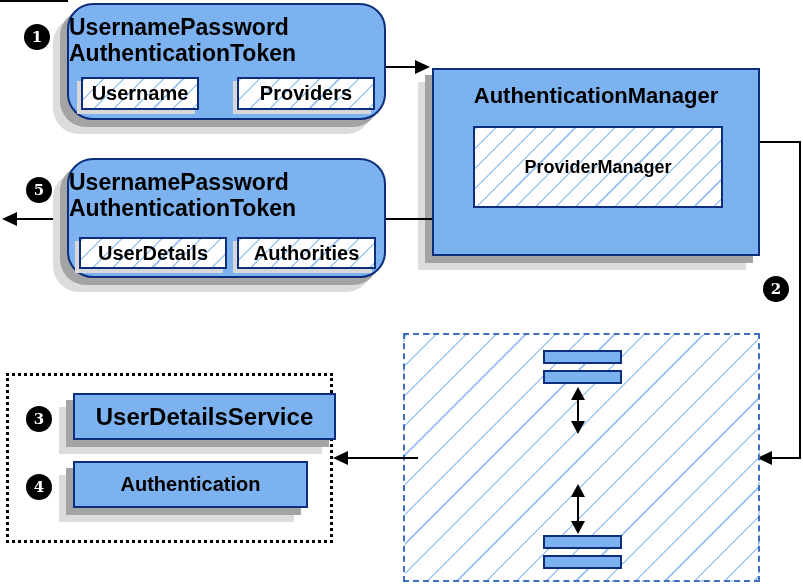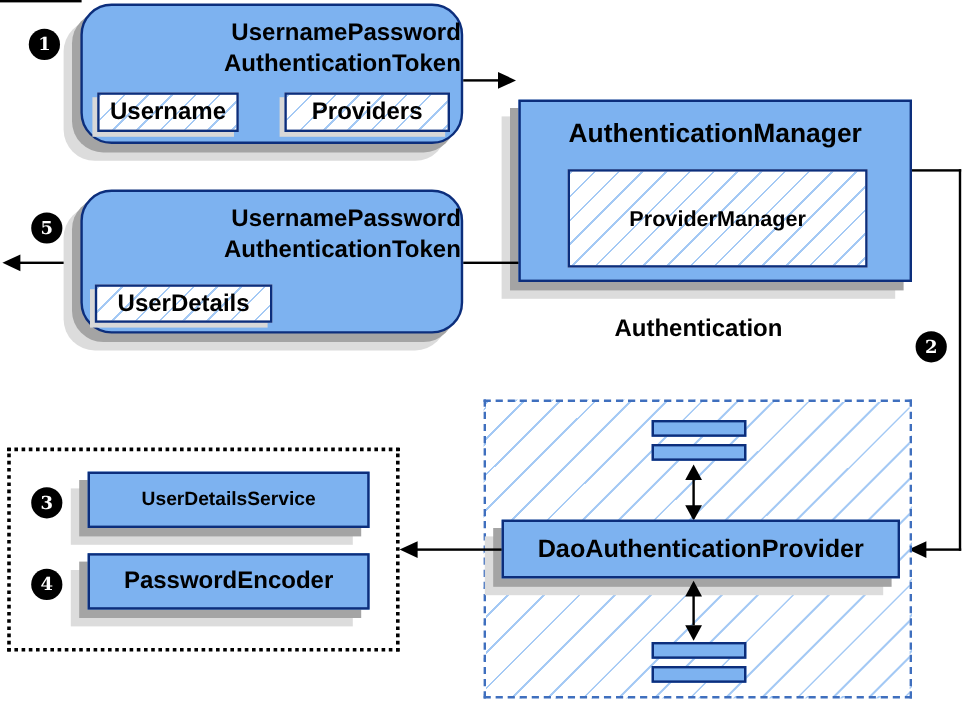--- a/index.html
+++ b/index.html
@@ -15,21 +15,21 @@
   }
   .rounded{border-radius:26px;}
   
   .field{
     position:absolute;background-color:#fff;border:2px solid #0c2e7c;
     box-sizing:border-box;display:flex;align-items:center;justify-content:center;
     font-weight:bold;font-size:20px;
     background-image:repeating-linear-gradient(135deg, rgba(125,178,240,.7) 0 1.5px, transparent 1.5px 14px);
     box-shadow:-4px 4px 0 #d8d8d8;
   }
-  .title2{text-align:right;font-weight:bold;font-size:20px;line-height:26px;padding-top:9px;}
+  .title2{text-align:left;font-weight:bold;font-size:23px;line-height:26px;padding-top:9px;}
   .title1{text-align:center;font-weight:bold;font-size:22px;margin-top:13px;}
   .bar{position:absolute;width:79px;height:14px;background:#7db2f0;border:2px solid #0c2e7c;box-sizing:border-box;}
   .badge{
     position:absolute;width:26px;height:26px;border-radius:50%;background:#000;color:#fff;
     display:flex;align-items:center;justify-content:center;font-size:15px;font-weight:bold;
     font-family:"DejaVu Serif",serif;
   }
   .hline,.vline{position:absolute;background:#000;}
   .hline{height:2px;} .vline{width:2px;}
   .ah{position:absolute;width:0;height:0;}
@@ -64,21 +64,21 @@
       <span>Username</span>
     </div>
     <div class="field" style="left:168px;top:72px;width:138px;height:33px;">
       <span>Providers</span>
     </div>
   </div>
 
   <div class="hline" style="left:386px;top:66px;width:31px;"></div>
   <div class="ah ah-right" style="left:415px;top:60px;"></div>
 
-  <div class="box" style="left:432px;top:83px;width:328px;height:152px;">
+  <div class="box" style="left:432px;top:68px;width:328px;height:188px;">
     <div class="title1">AuthenticationManager</div>
     <div class="field" style="left:39px;top:56px;width:250px;height:82px;font-size:18px;box-shadow:none;">
       <span>ProviderManager</span>
     </div>
   </div>
 
   <div class="badge" style="left:26px;top:177px;">
       <span>5</span>
     </div>
   <div class="ah ah-left" style="left:2px;top:212px;"></div>
@@ -86,66 +86,65 @@
   <div class="hline" style="left:386px;top:218px;width:46px;"></div>
 
   <div class="box rounded" style="left:67px;top:158px;width:319px;height:120px;">
     <div class="title2">
       <div>UsernamePassword</div>
       <div>AuthenticationToken</div>
     </div>
     <div class="field" style="left:10px;top:77px;width:148px;height:32px;justify-content:center;">
       <span>UserDetails</span>
     </div>
+    <div class="field" style="left:168px;top:77px;width:139px;height:32px;">
+      <span>Authorities</span>
+    </div>
   </div>
 
   <div class="hline" style="left:760px;top:141px;width:41px;"></div>
   <div class="vline" style="left:799px;top:141px;height:318px;"></div>
   <div class="hline" style="left:771px;top:457px;width:30px;"></div>
   <div class="ah ah-left" style="left:757px;top:451px;"></div>
   <div class="badge" style="left:763px;top:276px;">
       <span>2</span>
     </div>
 
   <div class="label" style="left:462px;top:263px;width:240px;text-align:center;font-size:20px;line-height:23px;">
-    <div>Authentication</div>
   </div>
 
   <div class="dashed-box" style="left:403px;top:333px;width:357px;height:249px;"></div>
 
   <div class="bar" style="left:543px;top:350px;"></div>
   <div class="bar" style="left:543px;top:370px;"></div>
 
   <div class="ah ah-up" style="left:571px;top:387px;"></div>
   <div class="vline" style="left:577px;top:398px;height:26px;"></div>
   <div class="ah ah-down" style="left:571px;top:421px;"></div>
 
-  <div class="box centerflex" style="left:418px;top:433px;width:332px;height:49px;font-weight:bold;font-size:21px;">
-    <span>DaoAuthenticationProvider</span>
-  </div>
 
   <div class="ah ah-up" style="left:571px;top:484px;"></div>
   <div class="vline" style="left:577px;top:495px;height:26px;"></div>
   <div class="ah ah-down" style="left:571px;top:521px;"></div>
 
   <div class="bar" style="left:543px;top:535px;"></div>
   <div class="bar" style="left:543px;top:555px;"></div>
 
   <div class="hline" style="left:347px;top:457px;width:71px;"></div>
   <div class="ah ah-left" style="left:333px;top:451px;"></div>
 
   <div class="dotted-box" style="left:6px;top:373px;width:327px;height:170px;"></div>
 
   <div class="badge" style="left:26px;top:406px;">
       <span>3</span>
     </div>
-  <div class="box centerflex" style="left:73px;top:393px;width:235px;height:47px;font-weight:bold;font-size:16px;">
+  <div class="box centerflex" style="left:73px;top:393px;width:263px;height:47px;font-weight:bold;font-size:24px;">
     <span>UserDetailsService</span>
   </div>
 
   <div class="badge" style="left:26px;top:474px;">
       <span>4</span>
     </div>
   <div class="box centerflex" style="left:73px;top:461px;width:235px;height:47px;font-weight:bold;font-size:20px;">
-    <span>PasswordEncoder</span>
+    <span>Authentication</span>
   </div>
 
 </div>
 
 </body></html>

